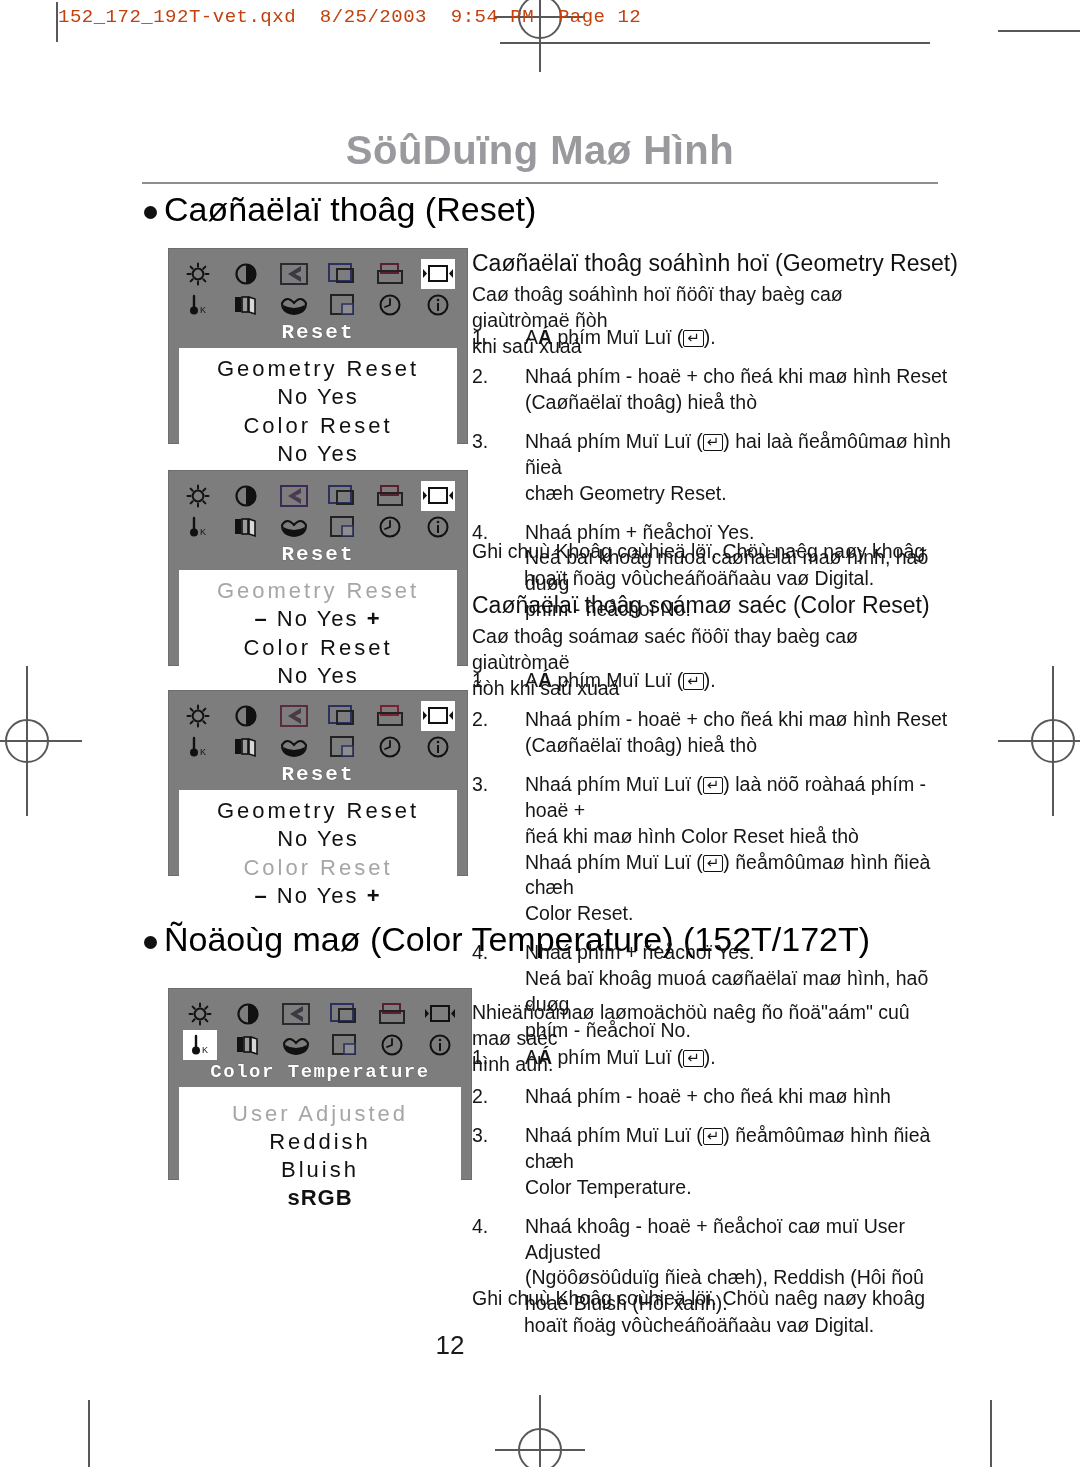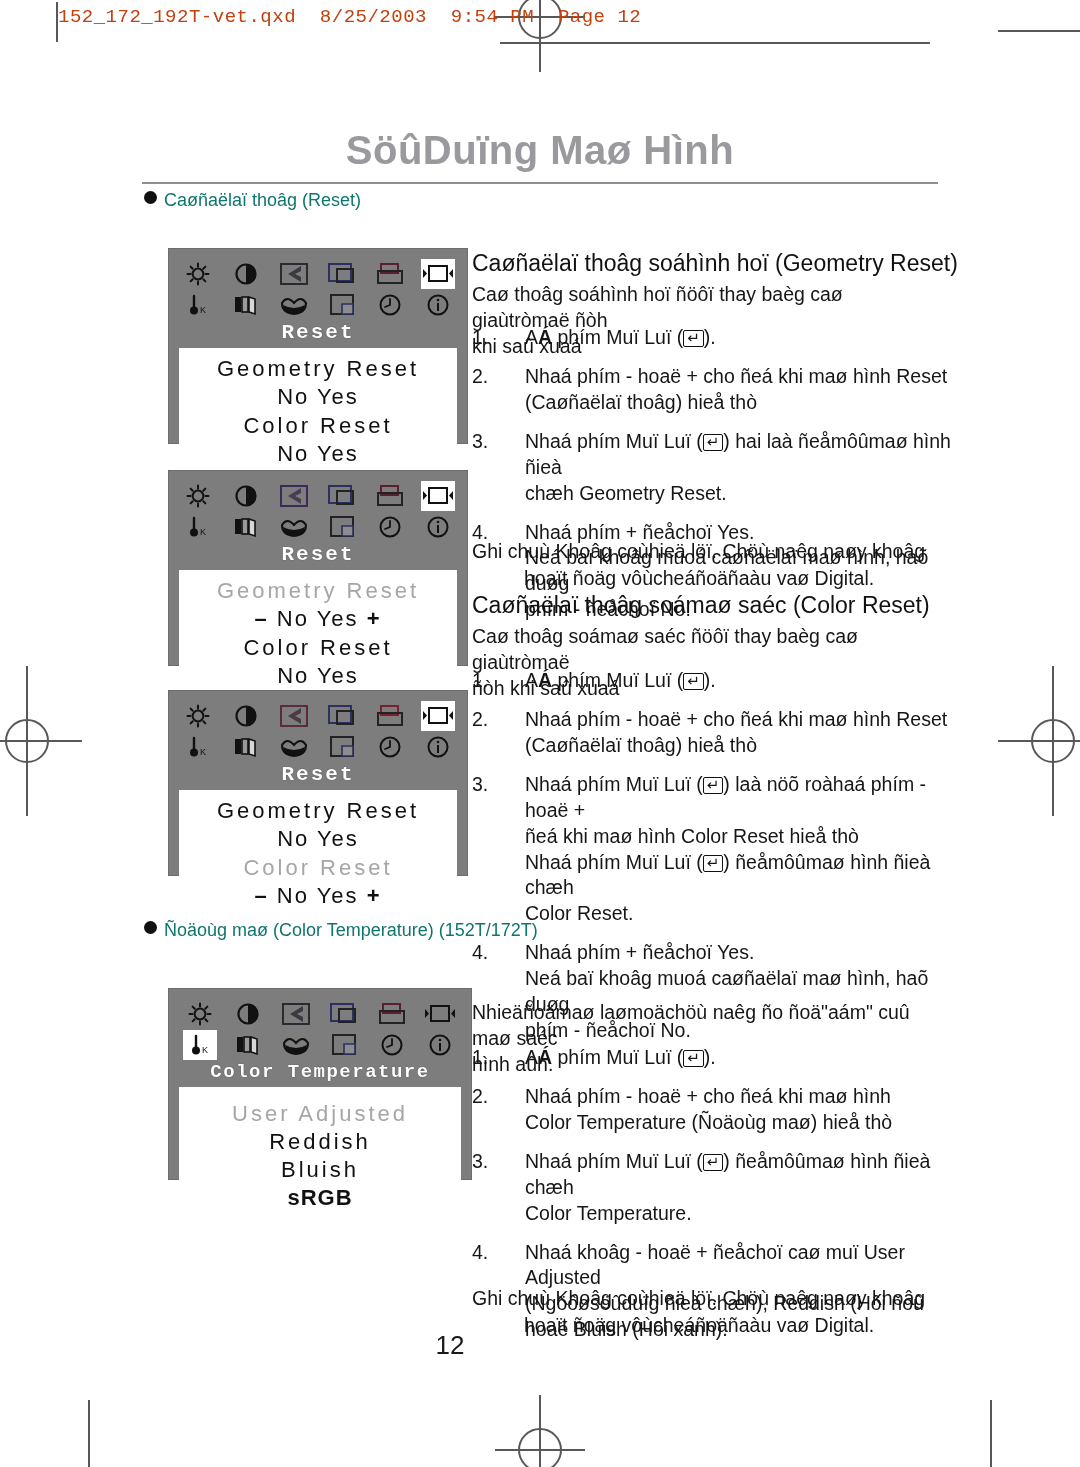--- a/index.html
+++ b/index.html
@@ -39,21 +39,21 @@
 
   .doc-title{
     position:absolute;left:140px;top:128px;width:800px;
     text-align:center;
     font-size:40px;color:#9a9a9e;letter-spacing:0.5px;
     font-weight:700;
   }
   .title-rule{position:absolute;left:142px;top:182px;width:796px;height:2px;background:#8e8e92;}
 
   .bullet-head{
-    position:absolute;font-size:18px;font-weight:400;color:#0f766e;white-space:nowrap;
+    position:absolute;font-size:34px;font-weight:400;color:#000000;white-space:nowrap;
   }
   .bullet-head .dot{
     display:inline-block;width:13px;height:13px;border-radius:50%;background:#111;
     margin-right:7px;vertical-align:2px;
   }
 
   
   .osd{
     position:absolute;background:#7d7d7d;border:1px solid #6d6d6d;
     box-sizing:border-box;padding:10px 10px 12px 10px;
@@ -632,21 +632,20 @@
   </div>
   <div class="steps" style="left:472px;top:1045px;width:480px;">
     <div class="step">
       <div class="num">1.</div>
       <div class="txt">A<span class="b">Á</span>&nbsp;phím Muï Luï (<span class="keybox">↵</span>).</div>
     </div>
     <div class="step">
       <div class="num">2.</div>
       <div class="txt">
         <div>Nhaá phím - hoaë + cho ñeá khi maø hình</div>
-        <div>Color Temperature (Ñoäoùg maø) hieå thò</div>
       </div>
     </div>
     <div class="step">
       <div class="num">3.</div>
       <div class="txt">
         <div>Nhaá phím Muï Luï (<span class="keybox">↵</span>) ñeåmôûmaø hình ñieà chæh</div>
         <div>Color Temperature.</div>
       </div>
     </div>
     <div class="step">

